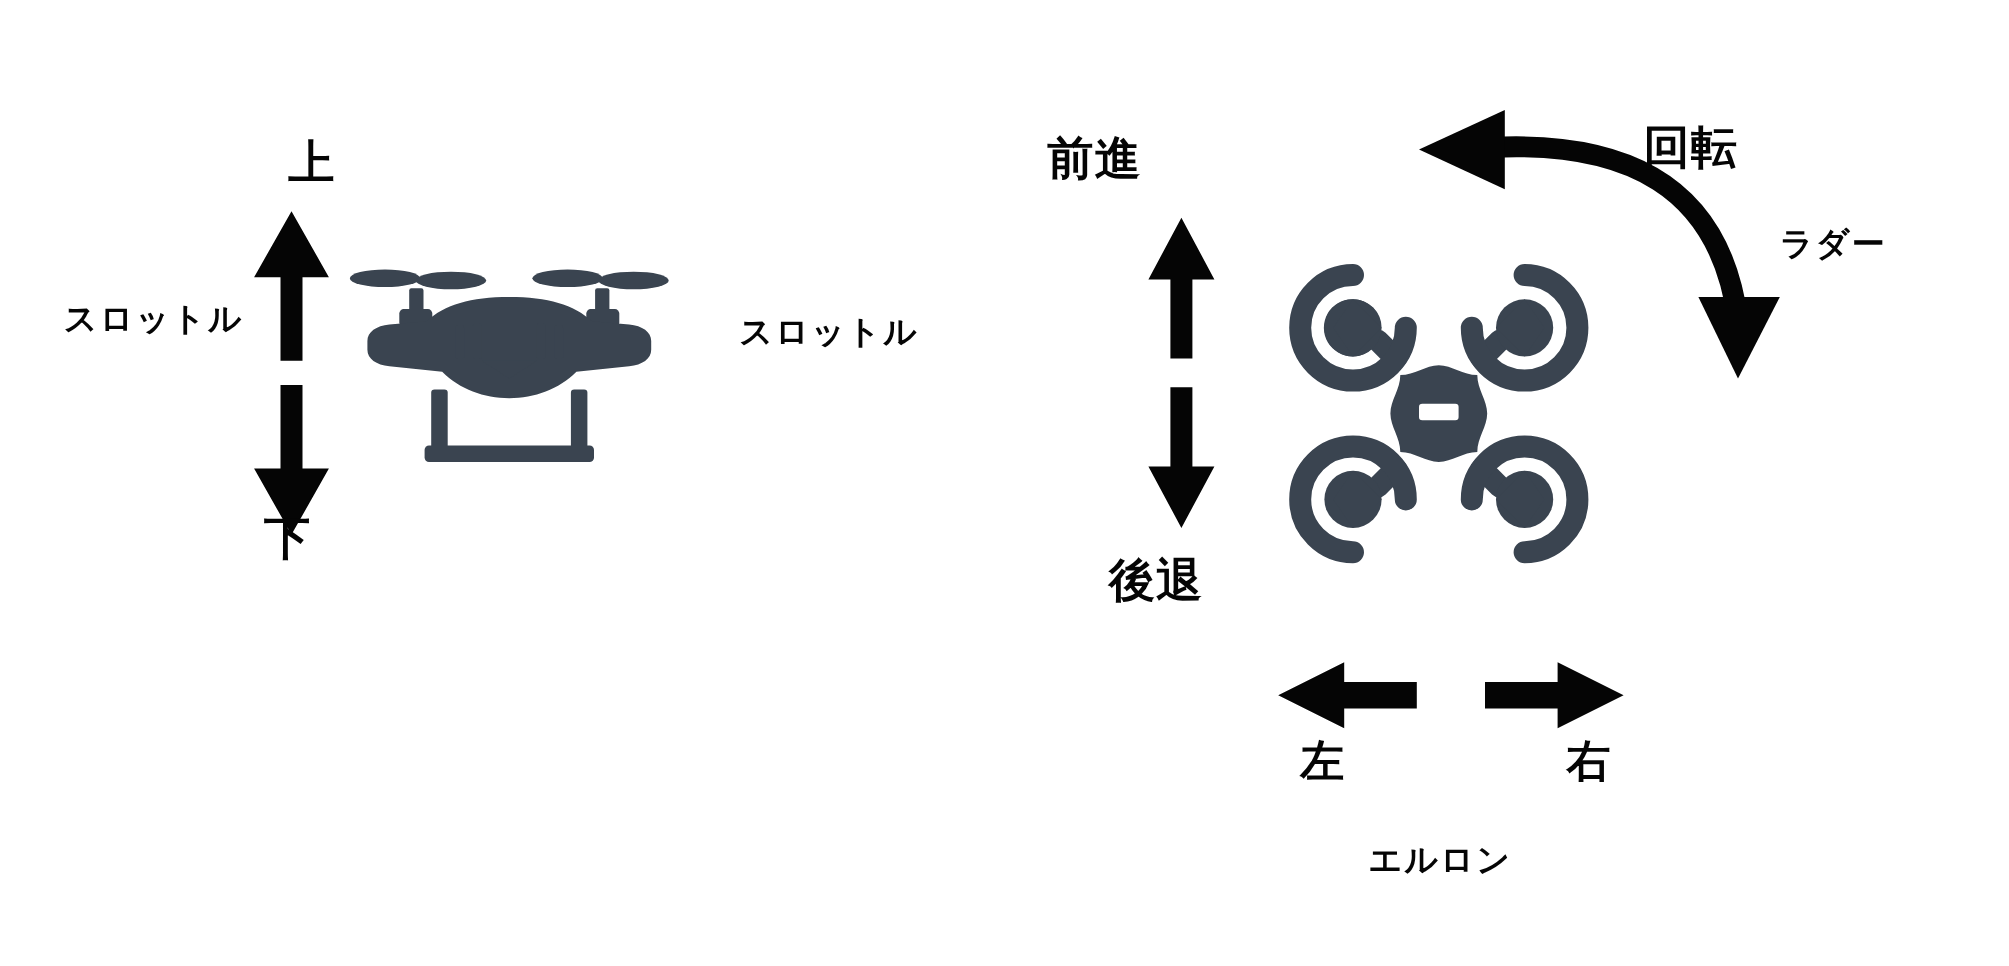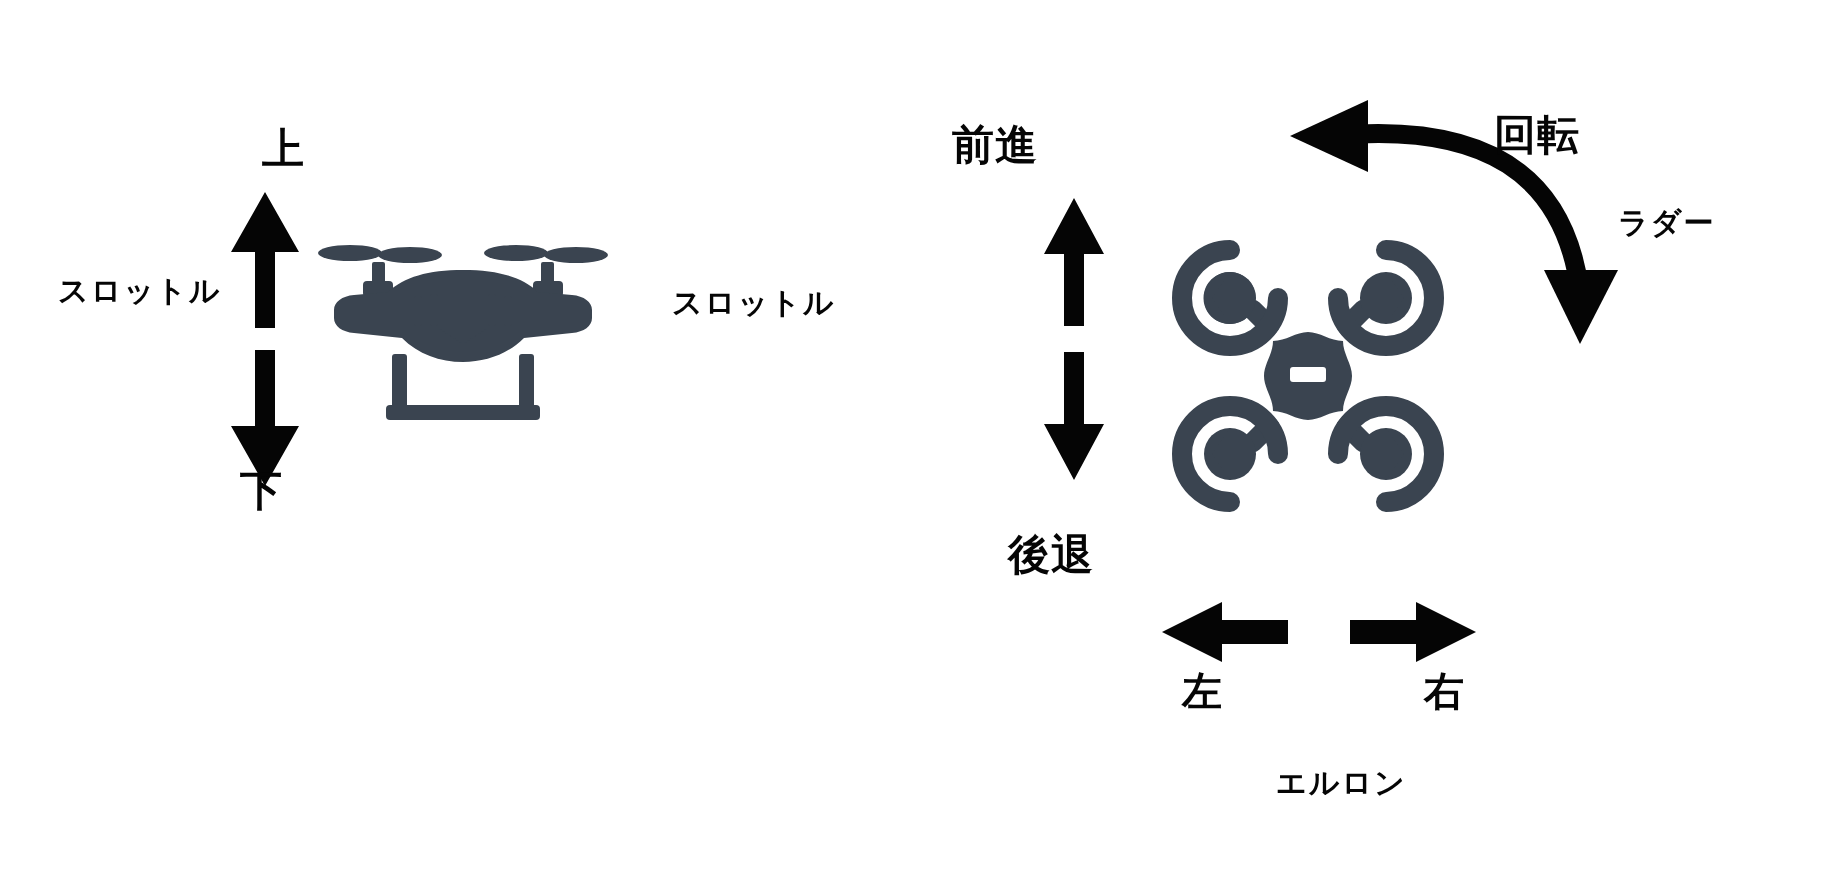--- a/index.html
+++ b/index.html
@@ -73,21 +73,21 @@
   <div class="lbl lbl-kanji" style="left:952px;top:124px;">前進</div>
 
   <svg class="arrow" style="left:1038px;top:196px;" width="72" height="132" viewBox="0 0 72 132">
     <polygon points="36,2 66,58 46,58 46,130 26,130 26,58 6,58" fill="#050505"></polygon>
   </svg>
 
   <svg class="arrow" style="left:1038px;top:350px;" width="72" height="132" viewBox="0 0 72 132">
     <polygon points="36,130 66,74 46,74 46,2 26,2 26,74 6,74" fill="#050505"></polygon>
   </svg>
 
-  <div class="lbl lbl-kanji" style="left:1008px;top:508px;margin-top:26px;">後退</div>
+  <div class="lbl lbl-kanji" style="left:1008px;top:508px;">後退</div>
 
   <div class="lbl lbl-kana" style="left:672px;top:288px;">スロットル</div>
 
   <svg class="arrow" style="left:1278px;top:92px;" width="360" height="270" viewBox="0 0 360 270">
     <path d="M78,42 C200,36 286,76 302,200" stroke="#050505" stroke-width="19" fill="none" stroke-linecap="butt"></path>
     <polygon points="12,44 90,8 90,80" fill="#050505"></polygon>
     <polygon points="302,252 266,178 340,178" fill="#050505"></polygon>
   </svg>
 
   <div class="lbl lbl-kanji" style="left:1494px;top:114px;">回転</div>
@@ -130,15 +130,15 @@
   </svg>
 
   <svg class="arrow" style="left:1348px;top:598px;" width="130" height="68" viewBox="0 0 130 68">
     <polygon points="128,34 68,4 68,22 2,22 2,46 68,46 68,64" fill="#050505"></polygon>
   </svg>
 
   <div class="lbl lbl-kanji-sm" style="left:1182px;top:672px;">左</div>
 
   <div class="lbl lbl-kanji-sm" style="left:1424px;top:672px;">右</div>
 
-  <div class="lbl lbl-kana" style="left:1276px;top:768px;text-align:right;">エルロン</div>
+  <div class="lbl lbl-kana" style="left:1244px;top:768px;text-align:right;">エルロン</div>
 
 </div>
 
 </body></html>

